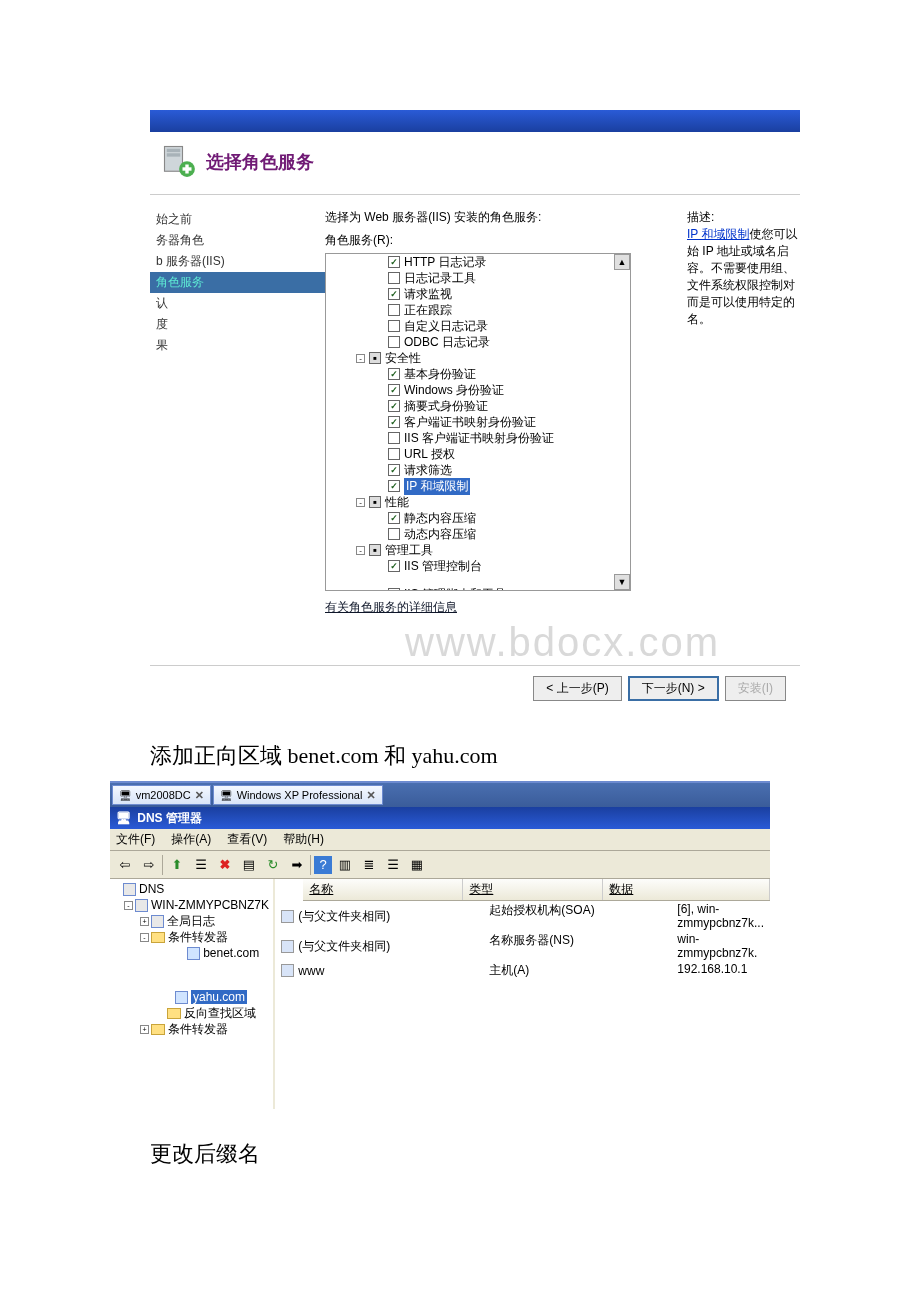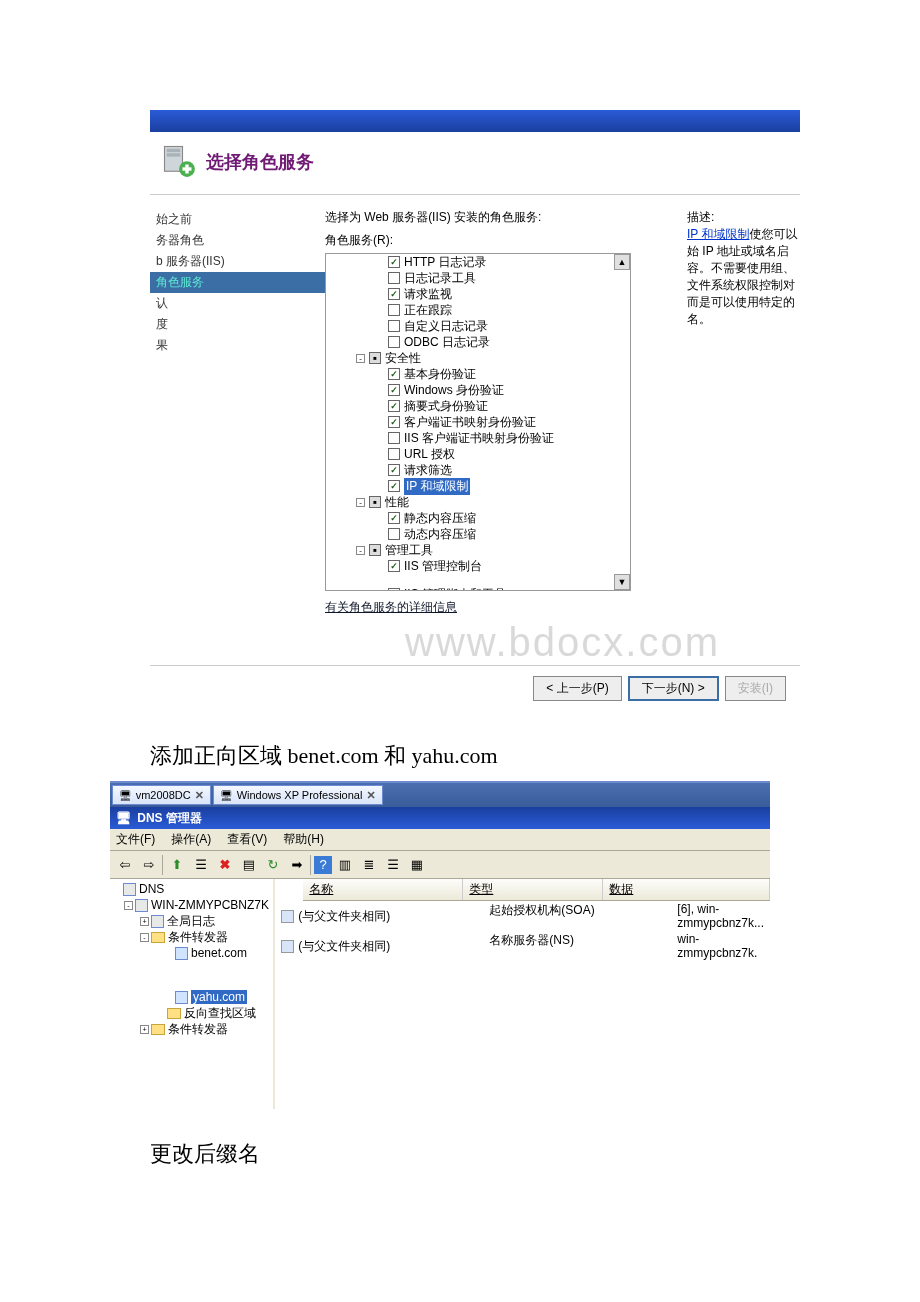--- a/index.html
+++ b/index.html
@@ -278,21 +278,21 @@
         <div class="trow" style="padding-left: 28px;">
           <span class="pm">+</span>
           <span class="zone" style="background: rgb(232, 232, 232);"></span>
           <span>全局日志</span>
         </div>
         <div class="trow" style="padding-left: 28px;">
           <span class="pm">-</span>
           <span class="fld"></span>
           <span>条件转发器</span>
         </div>
-        <div class="trow" style="padding-left: 52px;">
+        <div class="trow" style="padding-left: 52px; justify-content: center;">
           <span style="width: 11px; display: inline-block;"></span>
           <span class="zone"></span>
           <span>benet.com</span>
         </div>
         <div class="trow" style="padding-left: 52px; margin-top: 28px;">
           <span style="width: 11px; display: inline-block;"></span>
           <span class="zone"></span>
           <span class="sel">yahu.com</span>
         </div>
         <div class="trow" style="padding-left: 44px;">
@@ -322,18 +322,26 @@
             <div class="c3">[6], win-zmmypcbnz7k...</div>
           </div>
           <div class="dns-row">
             <div class="c1">
               <span class="rec-icon"></span>
               <span>(与父文件夹相同)</span>
             </div>
             <div class="c2">名称服务器(NS)</div>
             <div class="c3">win-zmmypcbnz7k.</div>
           </div>
+          <div class="dns-row">
+            <div class="c1">
+              <span class="rec-icon"></span>
+              <span>www</span>
+            </div>
+            <div class="c2">主机(A)</div>
+            <div class="c3">192.168.10.1</div>
+          </div>
         </div>
     </div>
   </div>
 </div>
 
 <div class="doc-text">更改后缀名</div>
 
 </body></html>

